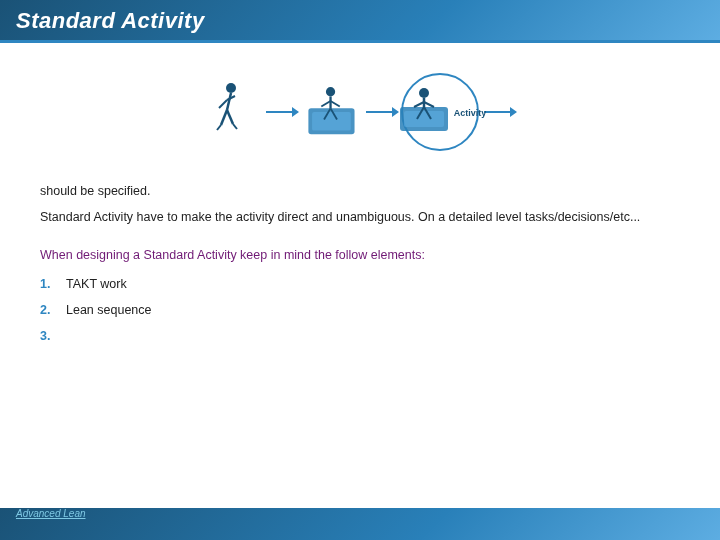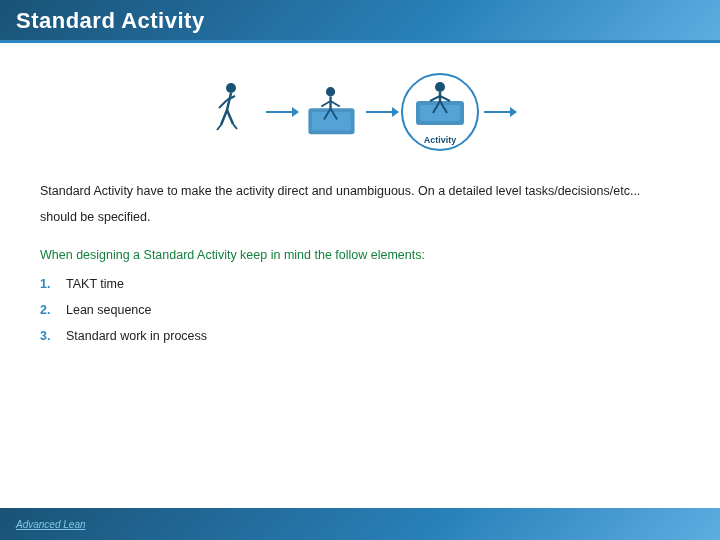--- a/index.html
+++ b/index.html
@@ -15,20 +15,21 @@
 
     
     #header {
       background: linear-gradient(135deg, #1a5276 0%, #2980b9 60%, #5dade2 100%);
       padding: 8px 16px 6px 16px;
       position: relative;
     }
 
     #header h1 {
       color: #ffffff;
+      font-style: italic;
       font-size: 22px;
       font-weight: bold;
       letter-spacing: 0.5px;
     }
 
     
     #divider-top {
       height: 3px;
       background: #2e86c1;
       width: 100%;
@@ -84,21 +85,21 @@
 
     #content p {
       font-size: 12.5px;
       color: #222;
       line-height: 1.6;
       margin-bottom: 6px;
     }
 
     #content .section-title {
       font-size: 12.5px;
-      color: #15803d;
+      color: #701a75;
       margin-top: 16px;
       margin-bottom: 12px;
     }
 
     #content ol {
       list-style: none;
       padding-left: 0;
       margin-top: 4px;
     }
 
@@ -118,21 +119,21 @@
 
     
     #footer {
       position: absolute;
       bottom: 0;
       left: 0;
       right: 0;
       height: 32px;
       background: linear-gradient(135deg, #1a5276 0%, #2980b9 60%, #5dade2 100%);
       display: flex;
-      align-items: center;
+      align-items: flex-start;
       padding: 0 16px;
     }
 
     #footer span {
       color: #7ec8e3;
       font-size: 10px;
       font-style: italic;
       text-decoration: underline;
     }
 
@@ -195,21 +196,21 @@
   </div>
 
   <div class="diagram-arrow">
     <svg width="35" height="20" viewBox="0 0 35 20">
       <line x1="2" y1="10" x2="28" y2="10" stroke="#2e86c1" stroke-width="2"></line>
       <polygon points="28,5 35,10 28,15" fill="#2e86c1"></polygon>
     </svg>
   </div>
 
   <div class="diagram-step">
-    <div style="border: 2.5px solid #2e86c1; border-radius: 50%; padding: 4px; display:flex; align-items:center; justify-content:center; width:78px; height:78px; flex-direction:column;">
+    <div style="border: 2.5px solid #2e86c1; border-radius: 50%; padding: 4px; display:flex; align-items:center; justify-content:center; width:78px; height:78px; flex-direction:row;">
       <div class="diagram-icon" style="width:60px;height:55px;">
         <svg width="60" height="55" viewBox="0 0 60 55">
 
           <rect x="6" y="22" width="48" height="24" rx="3" fill="#2980b9" opacity="0.85"></rect>
           <rect x="10" y="26" width="40" height="16" rx="2" fill="#5dade2" opacity="0.6"></rect>
 
           <circle cx="30" cy="8" r="5" fill="#1a5276"></circle>
           <line x1="30" y1="13" x2="30" y2="22" stroke="#1a5276" stroke-width="2.5"></line>
           <line x1="30" y1="17" x2="20" y2="22" stroke="#1a5276" stroke-width="2"></line>
           <line x1="30" y1="17" x2="40" y2="22" stroke="#1a5276" stroke-width="2"></line>
@@ -225,36 +226,35 @@
     <svg width="35" height="20" viewBox="0 0 35 20">
       <line x1="2" y1="10" x2="28" y2="10" stroke="#2e86c1" stroke-width="2"></line>
       <polygon points="28,5 35,10 28,15" fill="#2e86c1"></polygon>
     </svg>
   </div>
 
 
 </div>
 
 <div id="content">
+  <p>should be specified.</p>
   <p>Standard Activity have to make the activity direct and unambiguous. On a detailed level tasks/decisions/etc...</p>
-  <p>should be specified.</p>
 
   <p class="section-title" style="margin-top:18px;">When designing a Standard Activity keep in mind the follow elements:</p>
 
   <ol>
     <li>
       <span class="list-num">1.</span>
-      <span>TAKT time</span>
+      <span>TAKT work</span>
     </li>
     <li>
       <span class="list-num">2.</span>
       <span>Lean sequence</span>
     </li>
     <li>
       <span class="list-num">3.</span>
-      <span>Standard work in process</span>
     </li>
   </ol>
 </div>
 
 <div id="footer">
   <span>Advanced Lean</span>
 </div>
 
 </body></html>

